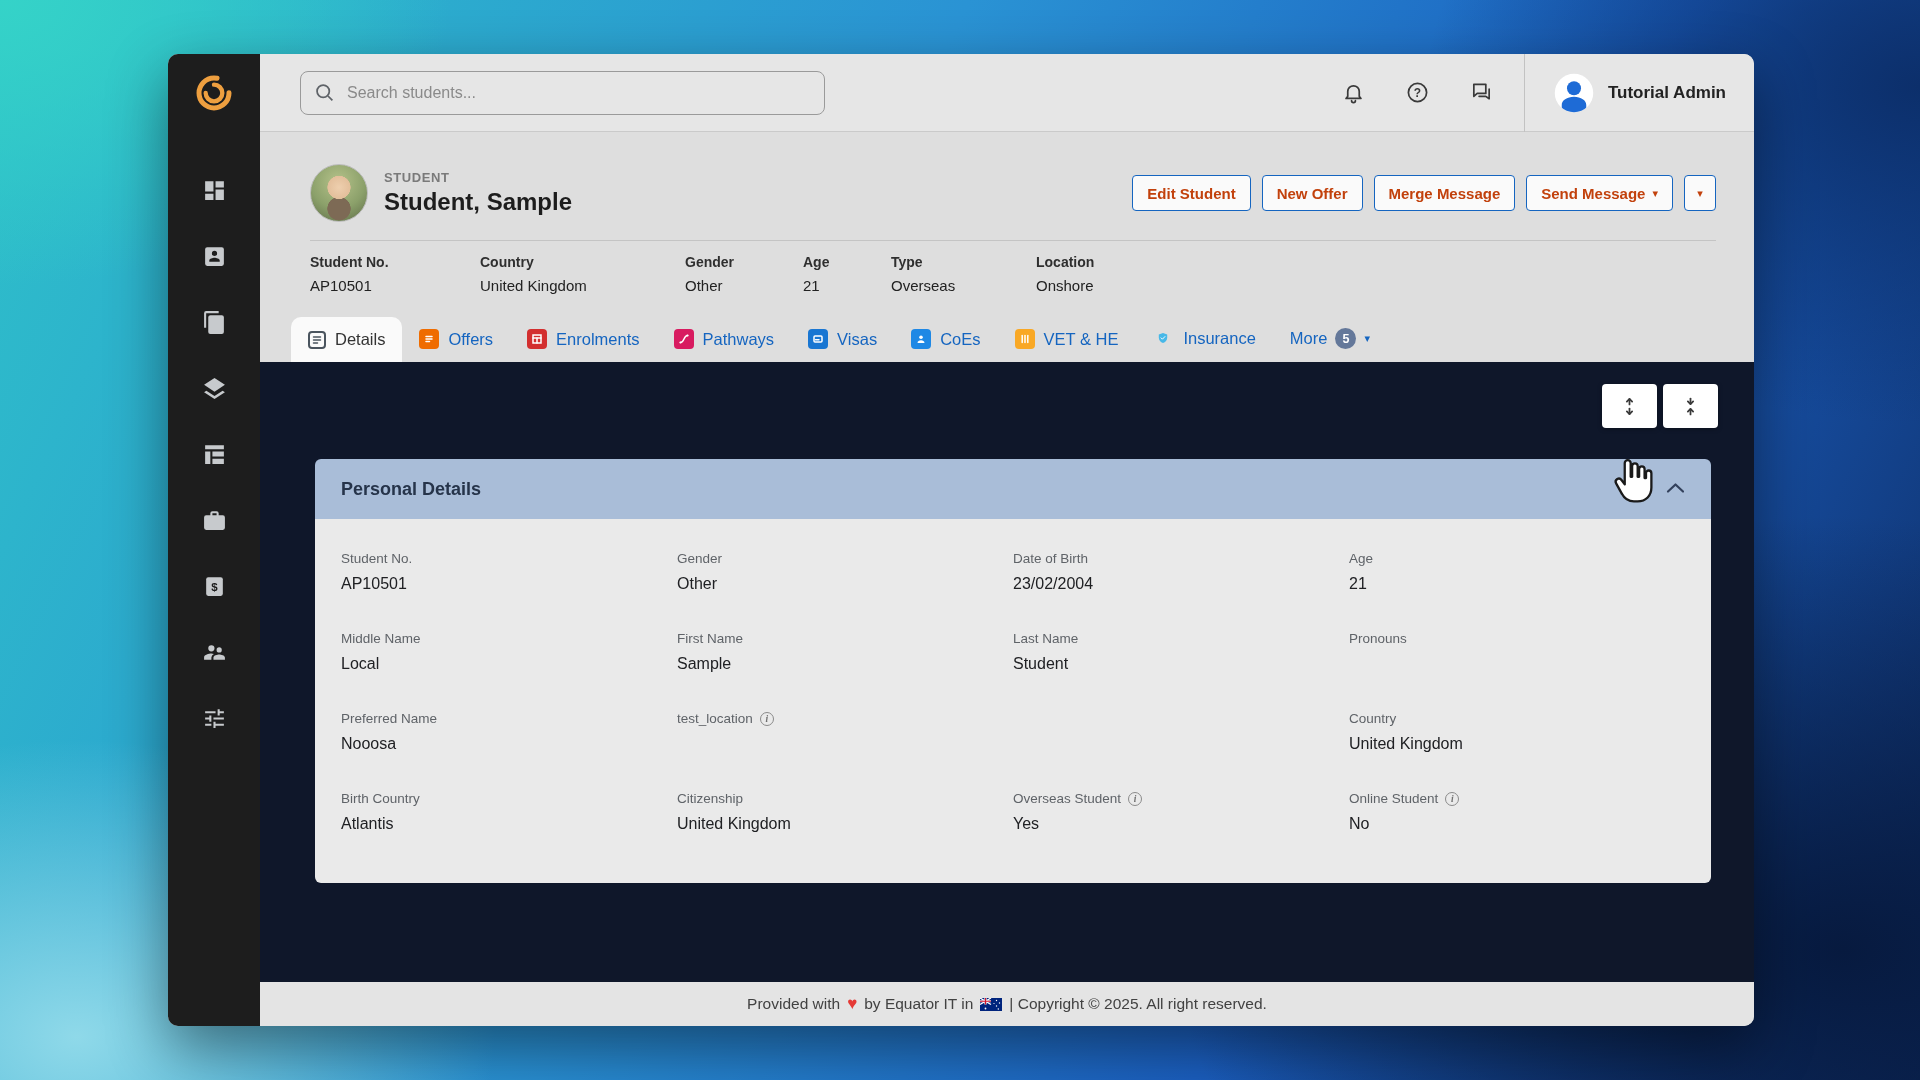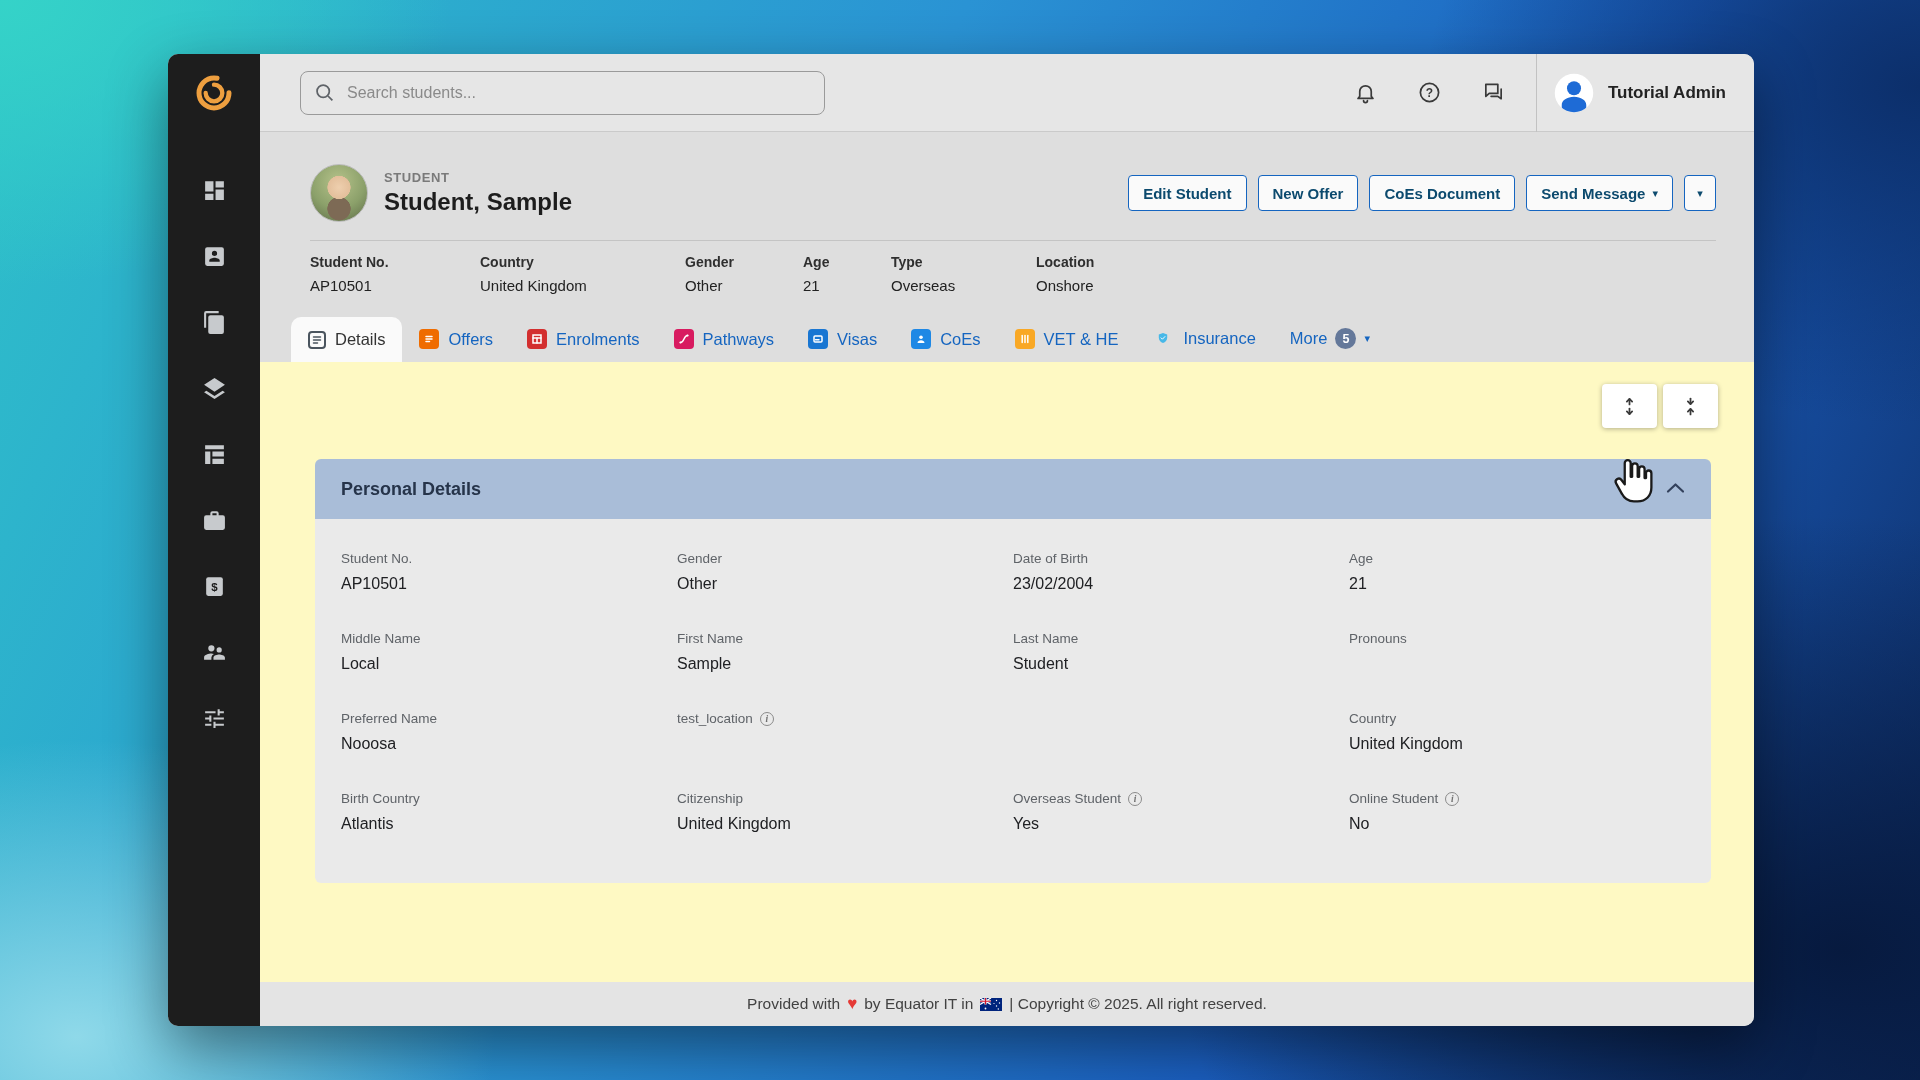--- a/index.html
+++ b/index.html
@@ -41,40 +41,40 @@
   .search-wrap svg { position:absolute; left:14px; top:11px; width:21px; height:21px; stroke:#5f6368; fill:none; stroke-width:2; }
   .search-input {
     width:100%; height:44px; border:1px solid #9a9a9a; border-radius:8px; background:transparent;
     padding:0 14px 0 46px; font-size:16px; color:#333; outline:none; font-family:inherit;
   }
   .search-input::placeholder { color:#8a8a8a; }
   .topbar-spacer { flex:1; }
   .tb-icons { display:flex; align-items:center; gap:40px; margin-right:30px; }
   .tb-ic { width:24px; height:24px; cursor:pointer; display:flex; align-items:center; justify-content:center; }
   .tb-ic svg { width:23px; height:23px; stroke:#3a3a3a; fill:none; stroke-width:1.8; stroke-linejoin:round; stroke-linecap:round; }
-  .user-area { display:flex; align-items:center; gap:13px; border-left:1px solid #c2c2c2; padding-left:16px; height:78px; cursor:pointer; }
+  .user-area { display:flex; align-items:center; gap:13px; border-left:1px solid #c2c2c2; padding-left:28px; height:78px; cursor:pointer; }
   .user-name { font-size:17px; font-weight:700; color:#222; }
 
   
   .header-zone { background:#dedede; padding:32px 38px 0 50px; flex-shrink:0; }
   .head-row { display:flex; align-items:center; }
   .student-photo {
     width:58px; height:58px; border-radius:50%; flex-shrink:0;
     background:
       radial-gradient(circle at 50% 40%, #eecfae 0%, #e3bf9b 26%, rgba(0,0,0,0) 27%),
       radial-gradient(circle at 50% 78%, #7d6a55 0%, #7d6a55 22%, rgba(0,0,0,0) 23%),
       radial-gradient(circle at 48% 30%, #b5c28a 0%, #8ba06a 55%, #5d6b46 100%);
     border:1px solid #bdbdbd;
   }
   .head-text { margin-left:16px; }
   .entity-label { font-size:13px; letter-spacing:.6px; color:#7a7a7a; font-weight:600; }
   .student-name { font-size:24px; font-weight:700; color:#1d1d1d; margin-top:3px; }
   .head-actions { margin-left:auto; display:flex; align-items:center; gap:11px; }
   .btn-outline {
-    background:#fafafa; border:1px solid #1565c0; color:#0c4a6e; border-radius:4px;
+    background:#fafafa; border:1px solid #1565c0; color:#c2410c; border-radius:4px;
     height:36px; padding:0 14px; font-size:15px; font-weight:600; font-family:inherit; cursor:pointer;
     display:flex; align-items:center; gap:7px;
   }
   .caret { font-size:11px; line-height:1; }
   .btn-caret { width:32px; justify-content:center; padding:0; }
 
   .head-divider { border-top:1px solid #c4c4c4; margin-top:18px; }
 
   .info-strip { display:flex; padding:13px 0 0 0; }
   .info-col { margin-right:0; }
@@ -89,21 +89,21 @@
   .tab-chip { width:20px; height:20px; border-radius:4px; display:grid; place-items:center; flex-shrink:0; }
   .tab-chip svg { width:12px; height:12px; stroke:#fff; fill:none; stroke-width:1.5; stroke-linecap:round; }
   .chip-outline { width:18px; height:18px; border:2px solid #4a545e; border-radius:4px; background:transparent; }
   .chip-outline svg { stroke:#4a545e; }
   .chip-none { background:transparent; width:22px; height:22px; }
   .c-offers{background:#ef6c00}.c-enrol{background:#d32f2f}.c-path{background:#d81b60}
   .c-visas{background:#1976d2}.c-coes{background:#1e88e5}.c-vet{background:#f9a825}
   .more-badge { background:#64789a; color:#fff; font-size:12.5px; font-weight:700; min-width:21px; height:21px; border-radius:50%; display:grid; place-items:center; }
 
   
-  .panel { flex:1; background:#fef9c3; position:relative; min-height:0; }
+  .panel { flex:1; background:#0f172a; position:relative; min-height:0; }
   .fold-group { position:absolute; top:22px; right:36px; display:flex; gap:6px; }
   .fold-btn { width:55px; height:44px; background:#fff; border:none; border-radius:4px; box-shadow:0 1px 5px rgba(0,0,0,.3); cursor:pointer; display:grid; place-items:center; }
   .fold-btn svg { width:17px; height:19px; stroke:#3a3a3a; stroke-width:1.7; fill:none; stroke-linecap:round; stroke-linejoin:round; }
 
   .pd-card { margin:97px 43px 0 55px; border-radius:6px; overflow:hidden; }
   .pd-header { height:60px; background:#a9bdd8; display:flex; align-items:center; justify-content:space-between; padding:0 26px; cursor:pointer; }
   .pd-title { font-size:18px; font-weight:600; color:#26344a; }
   .pd-chevron svg { width:19px; height:12px; stroke:#33415c; stroke-width:2.2; fill:none; stroke-linecap:round; stroke-linejoin:round; }
   .pd-body { background:#eaeaea; padding:32px 26px 34px; display:grid; grid-template-columns:repeat(4,1fr); row-gap:22px; }
   .cell { min-height:58px; }
@@ -242,21 +242,21 @@
             <div class="student-name">Student, Sample</div>
           </div>
           <div class="head-actions">
             <button class="btn-outline">
                 <span>Edit Student</span>
               </button>
             <button class="btn-outline">
                 <span>New Offer</span>
               </button>
             <button class="btn-outline">
-                <span>CoEs Document</span>
+                <span>Merge Message</span>
               </button>
             <button class="btn-outline">
                 <span>Send Message</span>
                 <span class="caret">▾</span>
               </button>
             <button class="btn-outline btn-caret">
                 <span class="caret">▾</span>
               </button>
           </div>
         </div>

